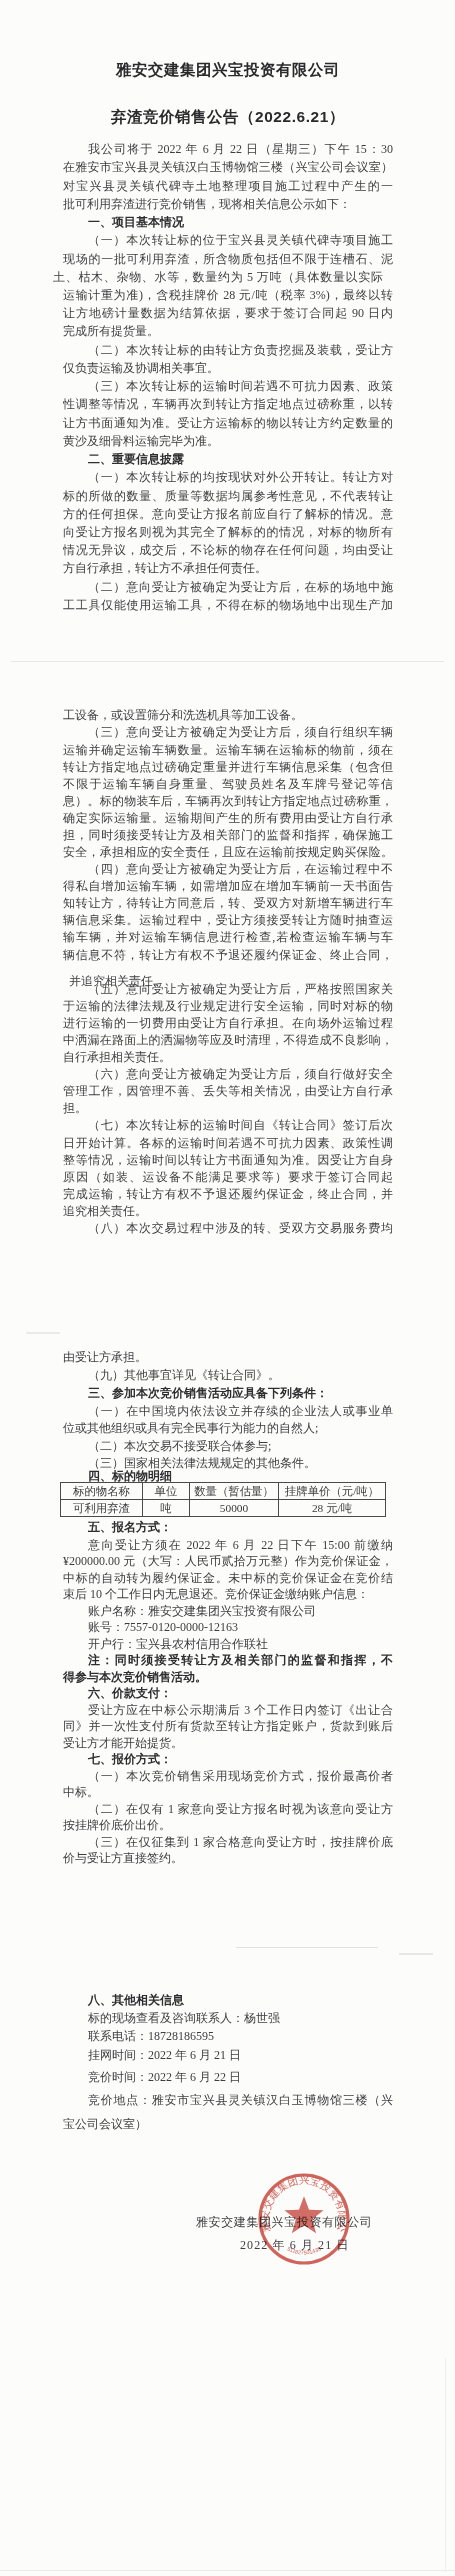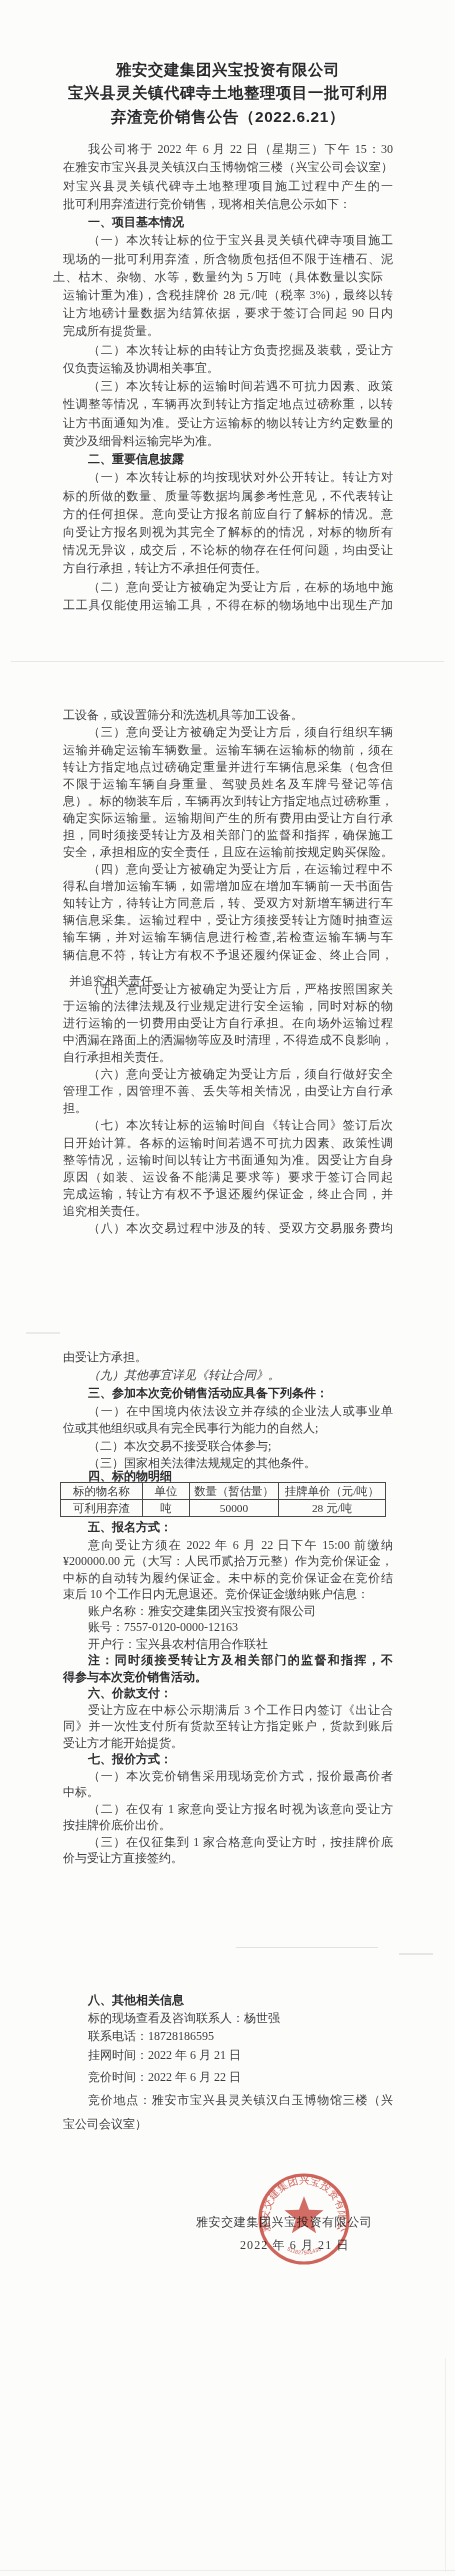--- a/index.html
+++ b/index.html
@@ -47,21 +47,20 @@
     opacity:.88;mix-blend-mode:multiply;
   }
   .artifact{position:absolute;}
 </style>
 </head>
 <body>
 
 <div class="page">
 
   <div class="title-line" style="top:58px">雅安交建集团兴宝投资有限公司</div>
-  <div class="title-line" style="top:81px">宝兴县灵关镇代碑寺土地整理项目一批可利用</div>
   <div class="title-line" style="top:105px">弃渣竞价销售公告（2022.6.21）</div>
 
   <div>
       <div class="bl fill" style="top: 141px; left: 88px; width: 305px;">我公司将于 2022 年 6 月 22 日（星期三）下午 15：30</div>
       <div class="bl fill" style="top: 159px; left: 63px; width: 330px;">在雅安市宝兴县灵关镇汉白玉博物馆三楼（兴宝公司会议室）</div>
       <div class="bl fill" style="top: 178px; left: 63px; width: 330px;">对宝兴县灵关镇代碑寺土地整理项目施工过程中产生的一</div>
       <div class="bl" style="top: 196px; left: 63px; width: 330px;">批可利用弃渣进行竞价销售，现将相关信息公示如下：</div>
       <div class="bl bold" style="top: 214px; left: 88px; width: 305px;">一、项目基本情况</div>
       <div class="bl fill" style="top: 232px; left: 88px; width: 305px;">（一）本次转让标的位于宝兴县灵关镇代碑寺项目施工</div>
       <div class="bl fill" style="top: 251px; left: 63px; width: 330px;">现场的一批可利用弃渣，所含物质包括但不限于连槽石、泥</div>
@@ -109,21 +108,21 @@
       <div class="bl fill" style="top: 1083px; left: 63px; width: 330px;">管理工作，因管理不善、丢失等相关情况，由受让方自行承</div>
       <div class="bl" style="top: 1100px; left: 63px; width: 330px;">担。</div>
       <div class="bl fill" style="top: 1117px; left: 88px; width: 305px;">（七）本次转让标的运输时间自《转让合同》签订后次</div>
       <div class="bl fill" style="top: 1135px; left: 63px; width: 330px;">日开始计算。各标的运输时间若遇不可抗力因素、政策性调</div>
       <div class="bl fill" style="top: 1152px; left: 63px; width: 330px;">整等情况，运输时间以转让方书面通知为准。因受让方自身</div>
       <div class="bl fill" style="top: 1169px; left: 63px; width: 330px;">原因（如装、运设备不能满足要求等）要求于签订合同起</div>
       <div class="bl fill" style="top: 1186px; left: 63px; width: 330px;">完成运输，转让方有权不予退还履约保证金，终止合同，并</div>
       <div class="bl" style="top: 1203px; left: 63px; width: 330px;">追究相关责任。</div>
       <div class="bl fill" style="top: 1220px; left: 88px; width: 305px;">（八）本次交易过程中涉及的转、受双方交易服务费均</div>
       <div class="bl" style="top: 1349px; left: 63px; width: 330px;">由受让方承担。</div>
-      <div class="bl" style="top: 1367px; left: 88px; width: 305px; font-style: italic;">（九）其他事宜详见《转让合同》。</div>
+      <div class="bl" style="top: 1367px; left: 88px; width: 305px;">（九）其他事宜详见《转让合同》。</div>
       <div class="bl bold" style="top: 1385px; left: 88px; width: 305px;">三、参加本次竞价销售活动应具备下列条件：</div>
       <div class="bl fill" style="top: 1403px; left: 88px; width: 305px;">（一）在中国境内依法设立并存续的企业法人或事业单</div>
       <div class="bl" style="top: 1420px; left: 63px; width: 330px;">位或其他组织或具有完全民事行为能力的自然人;</div>
       <div class="bl" style="top: 1438px; left: 88px; width: 305px;">（二）本次交易不接受联合体参与;</div>
       <div class="bl" style="top: 1455px; left: 88px; width: 305px;">（三）国家相关法律法规规定的其他条件。</div>
       <div class="bl bold" style="top: 1468px; left: 88px; width: 305px;">四、标的物明细</div>
       <div class="bl bold" style="top: 1519px; left: 88px; width: 305px;">五、报名方式：</div>
       <div class="bl fill" style="top: 1537px; left: 88px; width: 305px;">意向受让方须在 2022 年 6 月 22 日下午 15:00 前缴纳</div>
       <div class="bl fill" style="top: 1553px; left: 63px; width: 330px;">¥200000.00 元（大写：人民币贰拾万元整）作为竞价保证金，</div>
       <div class="bl fill" style="top: 1570px; left: 63px; width: 330px;">中标的自动转为履约保证金。未中标的竞价保证金在竞价结</div>

